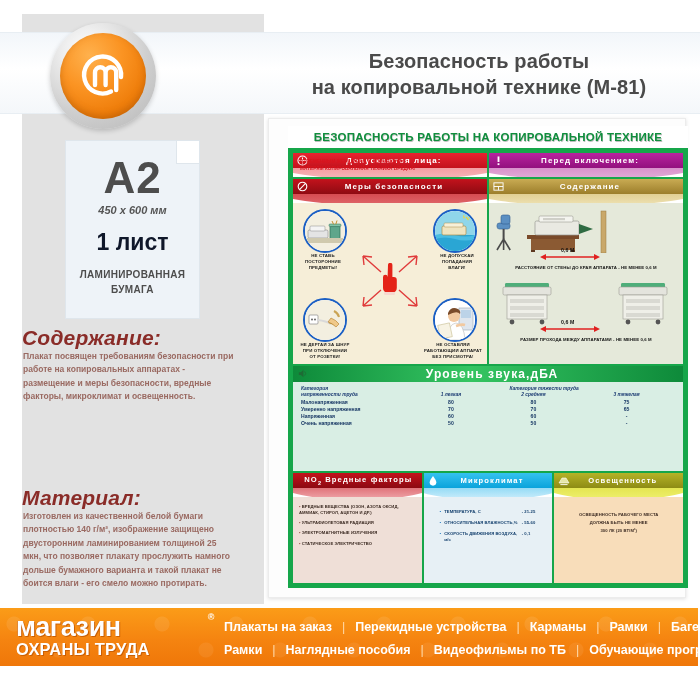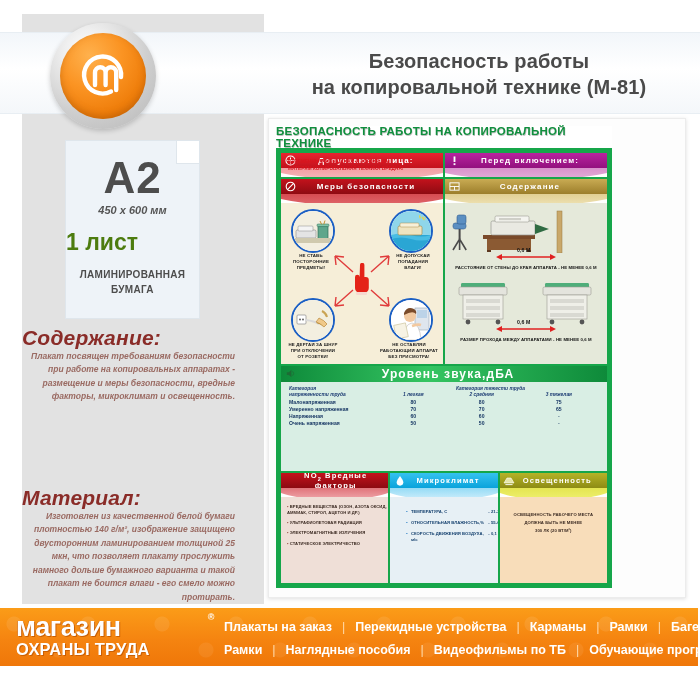--- a/index.html
+++ b/index.html
@@ -56,45 +56,45 @@
   }
   .sheet .a2{
     position:absolute;left:0;right:0;top:12px;text-align:center;
     font-size:44px;font-weight:700;color:#4d4d4d;letter-spacing:1px;
   }
   .sheet .dims{
     position:absolute;left:0;right:0;top:63px;text-align:center;
     font-size:11px;font-weight:700;color:#555;font-style:italic;
   }
   .sheet .sheets{
-    position:absolute;left:0;right:0;top:88px;
-    font-size:23px;font-weight:600;color:#4d7c0f;
+    position:absolute;left:0;right:0;top:88px;text-align:center;
+    font-size:23px;font-weight:600;color:#0f172a;
   }
   .sheet .mat{
     position:absolute;left:6px;right:6px;top:127px;text-align:center;
     font-size:10px;font-weight:700;color:#4d4d4d;line-height:1.45;letter-spacing:.3px;
   }
 
   .block-title{
     position:absolute;font-style:italic;font-weight:700;color:#8a2c28;
     font-size:21px;letter-spacing:.2px;
   }
   .block-text{
-    position:absolute;font-style:italic;font-weight:600;color:#9a6a62;
-    font-size:8.5px;line-height:1.58;text-align:right;
+    position:absolute;font-weight:600;color:#9a6a62;
+    font-size:8.5px;line-height:1.58;
   }
 
   
   .poster-shadow{
     position:absolute;left:268px;top:118px;width:416px;height:478px;
     background:#fdfdfd;box-shadow:0 1px 4px rgba(0,0,0,.13);
     border:1px solid #ececec;
   }
   .poster{
-    position:absolute;left:276px;top:126px;width:336px;height:462px;
+    position:absolute;left:288px;top:126px;width:400px;height:462px;
     background:#ffffff;display:flex;flex-direction:column;
   }
   .poster-title{
     height:22px;display:flex;align-items:center;justify-content:center;
     font-size:11.5px;font-weight:700;color:#0f8f3d;letter-spacing:.25px;
     text-shadow:0.6px 0.6px 0 rgba(0,0,0,.25);
   }
   .poster-body{
     flex:1;border:3px solid #16a64a;background:#16a64a;
     display:flex;flex-direction:column;gap:2px;padding:2px;box-sizing:border-box;

